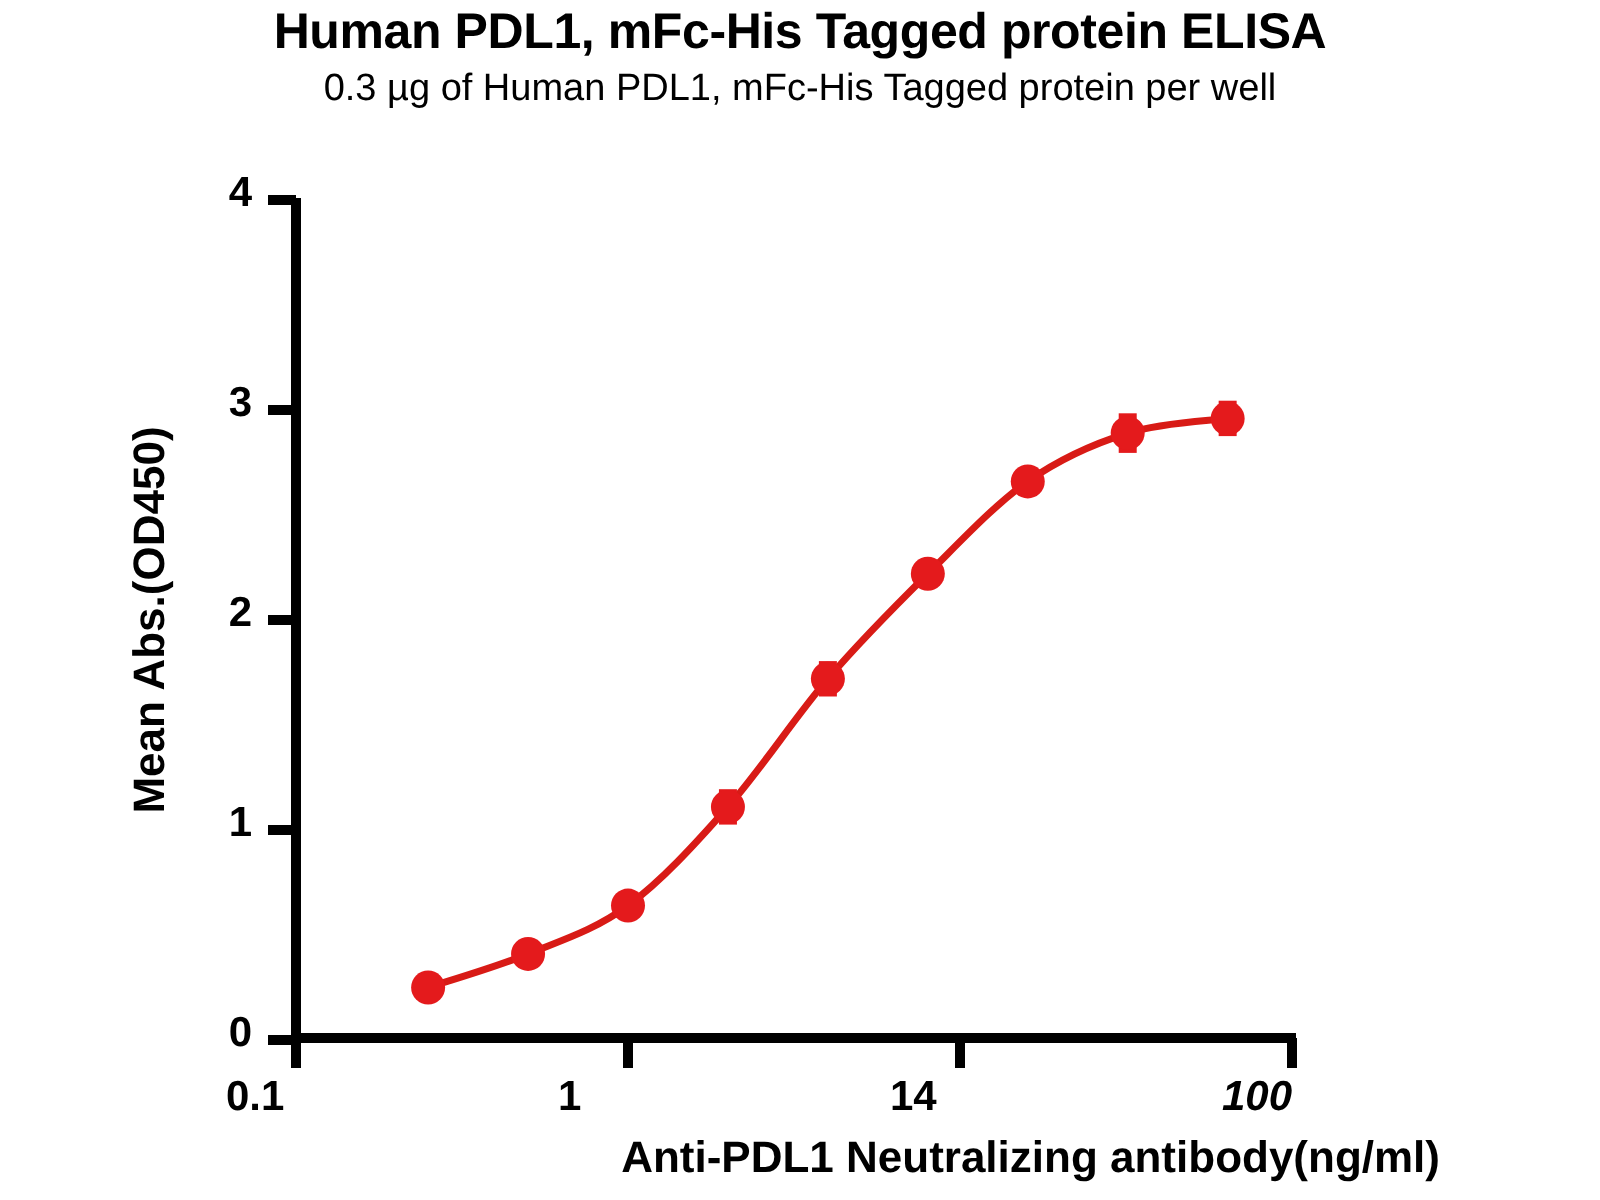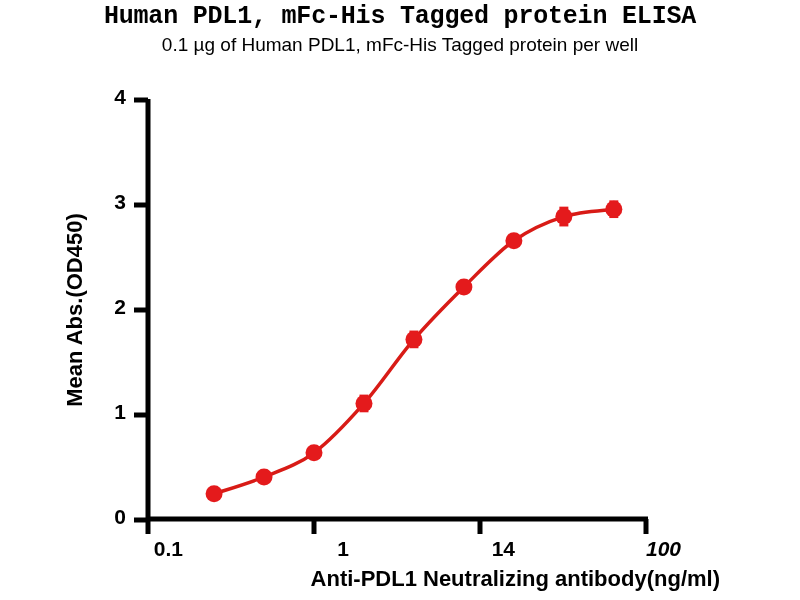--- a/index.html
+++ b/index.html
@@ -22,21 +22,20 @@
   .title {
     position: absolute;
     left: 0;
     top: 2px;
     width: 800px;
     text-align: center;
     font-size: 25px;
     font-weight: bold;
     letter-spacing: -0.2px;
     white-space: nowrap;
-    font-family: Liberation Mono, monospace;
   }
   .subtitle {
     position: absolute;
     left: 0;
     top: 34px;
     width: 800px;
     text-align: center;
     font-size: 19px;
     font-weight: normal;
     white-space: nowrap;
@@ -76,31 +75,31 @@
     position: absolute;
     font-size: 21px;
     font-weight: bold;
     white-space: nowrap;
   }
   .ytick-label {
     text-align: right;
     width: 30px;
   }
   .xtick-label {
-    text-align: right;
+    text-align: left;
     width: 70px;
   }
 </style>
 </head>
 <body>
 
 <div id="figure">
 
   <div class="title">Human PDL1,  mFc-His Tagged protein ELISA</div>
-  <div class="subtitle">0.1 µg of Human PDL1, mFc-His Tagged protein per well</div>
+  <div class="subtitle">0.3 µg of Human PDL1, mFc-His Tagged protein per well</div>
 
   <svg class="plot-svg" width="800" height="600">
     <g id="axes-group">
       <line id="y-axis-line" x1="148" y1="99" x2="148" y2="521" stroke="#000" stroke-width="5"></line>
       <line id="x-axis-line" x1="146" y1="519" x2="648" y2="519" stroke="#000" stroke-width="5"></line>
     </g>
     <g id="y-ticks">
         <line x1="134" y1="520" x2="148" y2="520" stroke="#000000" stroke-width="5"></line>
         <line x1="134" y1="415" x2="148" y2="415" stroke="#000000" stroke-width="5"></line>
         <line x1="134" y1="310" x2="148" y2="310" stroke="#000000" stroke-width="5"></line>

